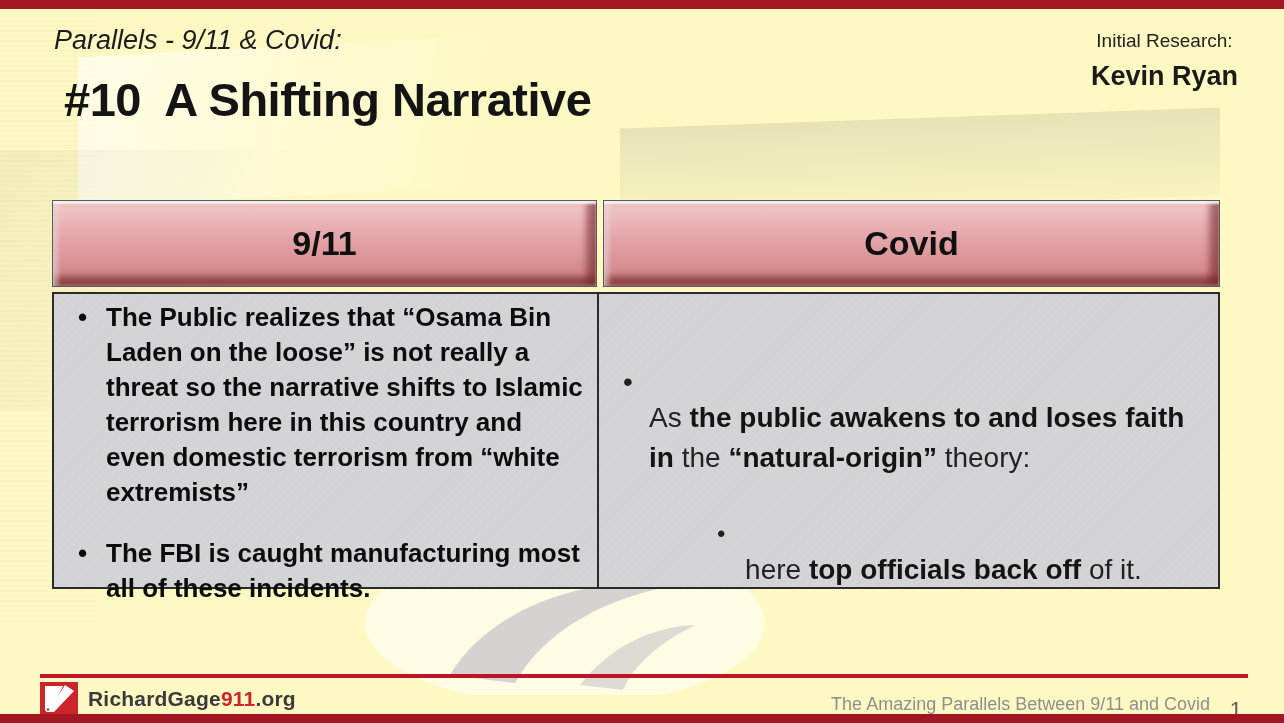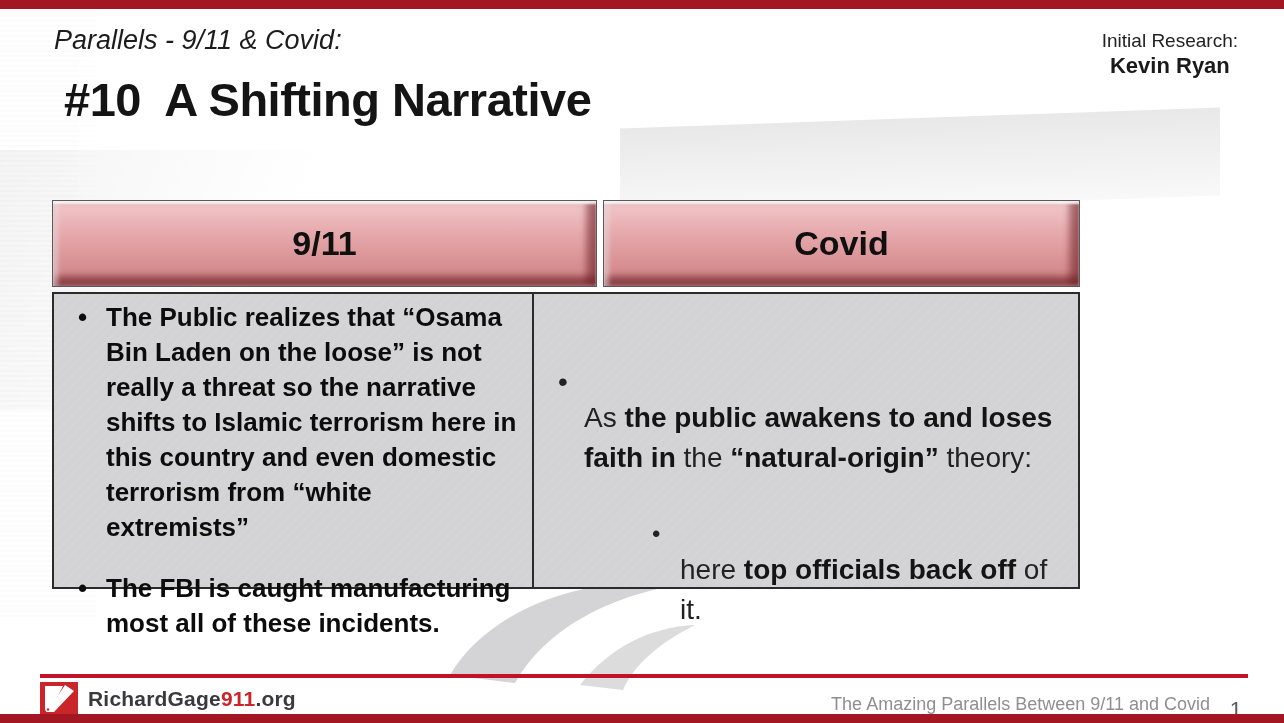--- a/index.html
+++ b/index.html
@@ -1,18 +1,18 @@
 <!DOCTYPE html>
 <html><head>
 <meta charset="utf-8">
 <style>
   html,body{margin:0;padding:0;background:#888;}
   .slide{
     position:relative;width:1284px;height:723px;overflow:hidden;
-    background:#ffffff;
+    background:#fef9c3;
     font-family:"Liberation Sans",sans-serif;
     color:#111;
   }
   
   .edge-bar{position:absolute;left:0;width:1284px;height:9px;background:#a31723;z-index:6;}
   .edge-bar.top{top:0;}
   .edge-bar.bottom{bottom:0;}
   .bg-shape-a{position:absolute;left:78px;top:42px;width:580px;height:150px;
     background:linear-gradient(100deg,rgba(255,255,255,.6),rgba(255,255,255,0) 70%);
     transform:skewY(-3deg);}
@@ -23,23 +23,23 @@
     transform:skewY(-2deg);}
   .bg-ridges{position:absolute;left:0;top:0;width:96px;height:620px;
     background:repeating-linear-gradient(180deg,rgba(0,0,0,.025) 0 2px,rgba(255,255,255,.02) 2px 5px);opacity:.6;}
   .swoosh{position:absolute;left:355px;top:535px;z-index:1;}
   
   .eyebrow{position:absolute;left:54px;top:25px;font-size:27px;font-style:italic;font-weight:500;color:#1c1c1c;z-index:3;}
   .main-title{position:absolute;left:52px;top:60px;font-size:47px;font-weight:700;color:#141414;
     letter-spacing:-.5px;white-space:pre;z-index:3;margin:12px;}
   .research{position:absolute;right:46px;top:30px;text-align:center;z-index:3;}
   .research .lbl{font-size:19px;color:#222;}
-  .research .name{font-size:22px;font-weight:700;color:#1a1a1a;margin-top:1px;}
+  .research .name{font-size:27px;font-weight:700;color:#1a1a1a;margin-top:9px;}
   
-  .cmp{position:absolute;left:52px;top:200px;width:1028px;z-index:2;border-radius:17px;}
+  .cmp{position:absolute;left:52px;top:200px;width:1168px;z-index:2;border-radius:17px;}
   .cmp-headers{display:flex;gap:6px;height:87px;}
   .hdr{
     position:relative;flex:0 0 auto;box-sizing:border-box;height:87px;
     border:1px solid #5a5a5a;
     background:linear-gradient(180deg,#f1cacc 0%,#e7abae 35%,#dd989b 62%,#d58b8e 82%,#d08387 100%);
     box-shadow:inset 0 3px 2px rgba(255,255,255,.8),
                inset 5px 0 4px rgba(255,255,255,.45),
                inset -10px 0 6px rgba(104,26,31,.5),
                inset 0 -10px 6px rgba(92,20,25,.55);
     display:flex;align-items:center;justify-content:center;

